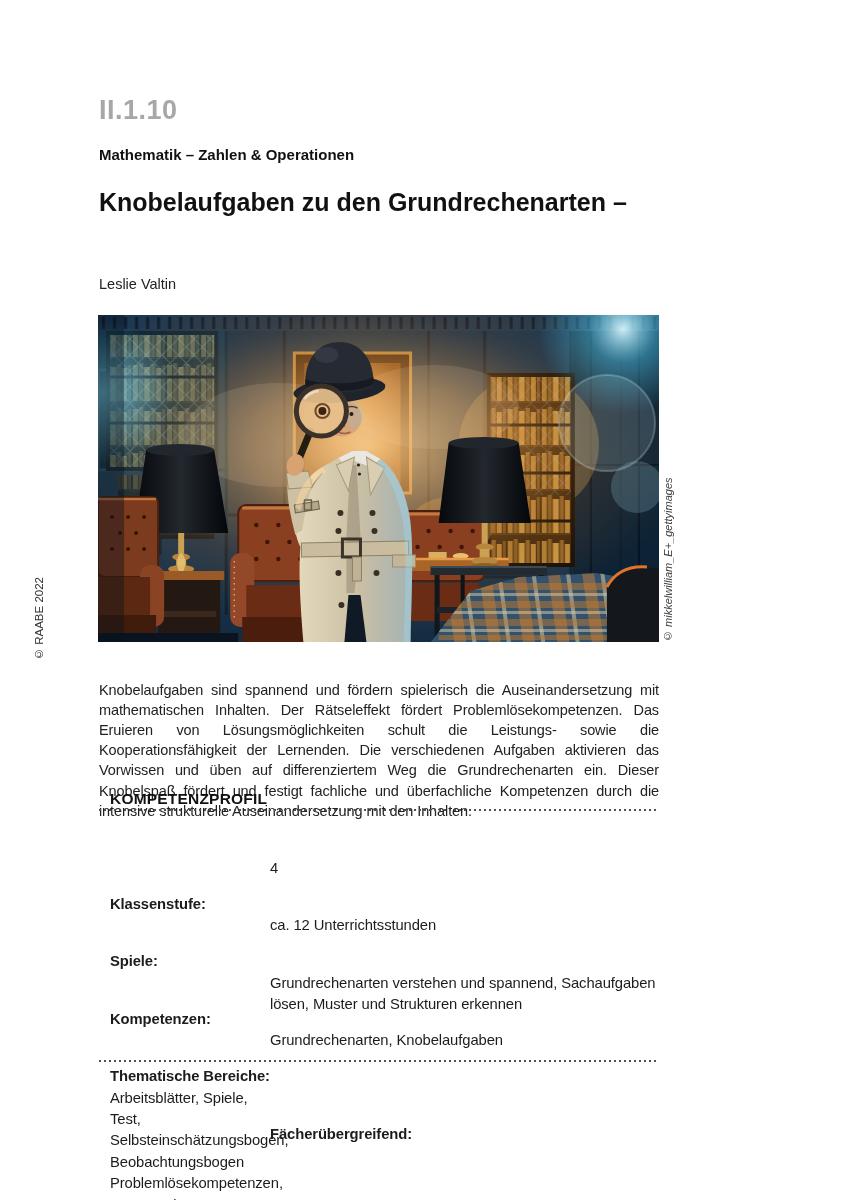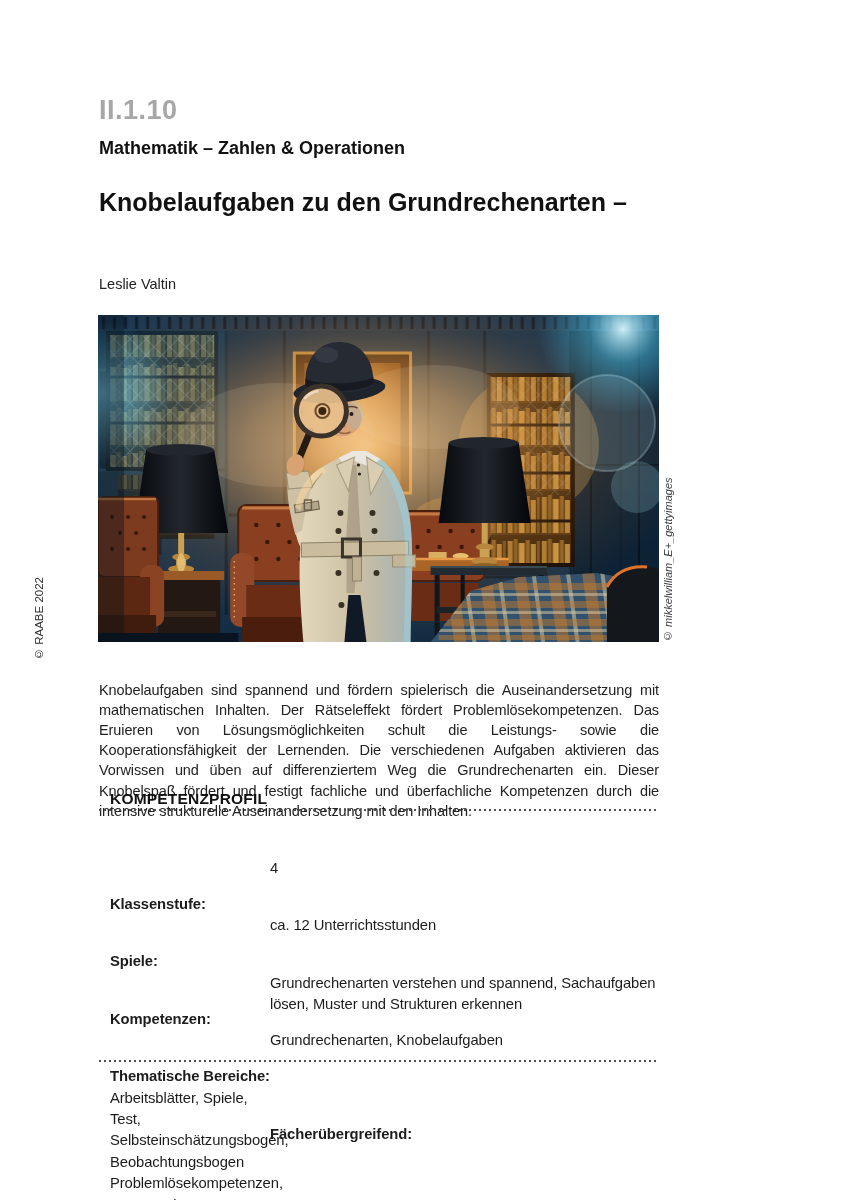--- a/index.html
+++ b/index.html
@@ -1,20 +1,20 @@
 <!DOCTYPE html>
 <html lang="de"><head>
 <meta charset="utf-8">
 <style>
   html,body{margin:0;padding:0;background:#ffffff;}
   body{font-family:"Liberation Sans",sans-serif;color:#1c1c1c;}
   .page{position:relative;width:848px;height:1200px;background:#ffffff;overflow:hidden;}
 
   .section-code{position:absolute;left:99px;top:95px;font-size:27px;font-weight:bold;color:#a7a7a7;letter-spacing:.5px;}
-  .subject-line{position:absolute;left:99px;top:138px;font-size:18px;font-weight:bold;color:#111;}
+  .subject-line{position:absolute;left:99px;top:146px;font-size:15px;font-weight:bold;color:#111;}
   .doc-title{position:absolute;left:99px;top:186px;font-size:25px;font-weight:bold;color:#111;line-height:33px;}
   .author{position:absolute;left:99px;top:276px;font-size:14.5px;color:#222;}
 
   .photo{position:absolute;left:98px;top:315px;width:561px;height:327px;margin:0;padding:0;}
   .photo svg{display:block;width:100%;height:100%;}
 
   .vtext{position:absolute;writing-mode:vertical-rl;transform:rotate(180deg);white-space:nowrap;}
   .credit{left:662px;top:315px;height:327px;font-size:11px;font-style:italic;color:#3d3d3d;}
   .raabe{left:33px;top:468px;height:192px;font-size:11.5px;color:#2e2e2e;}
 

